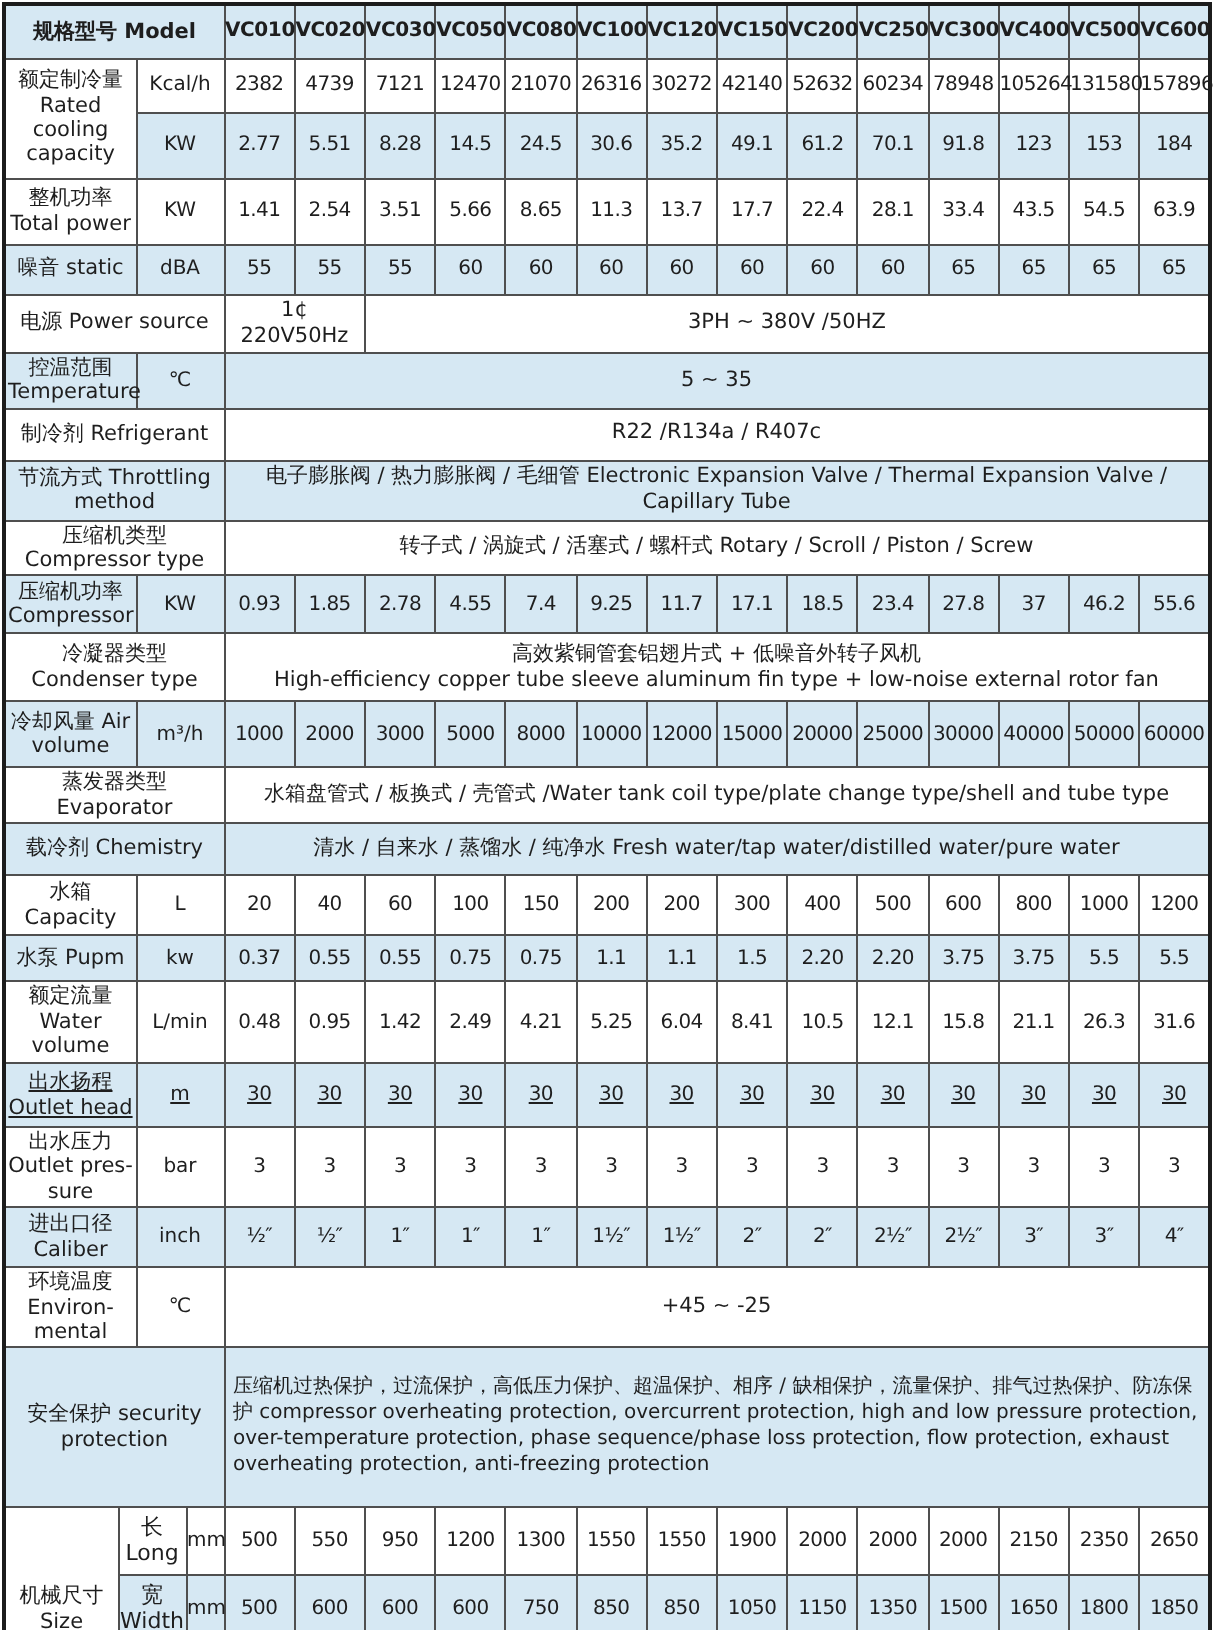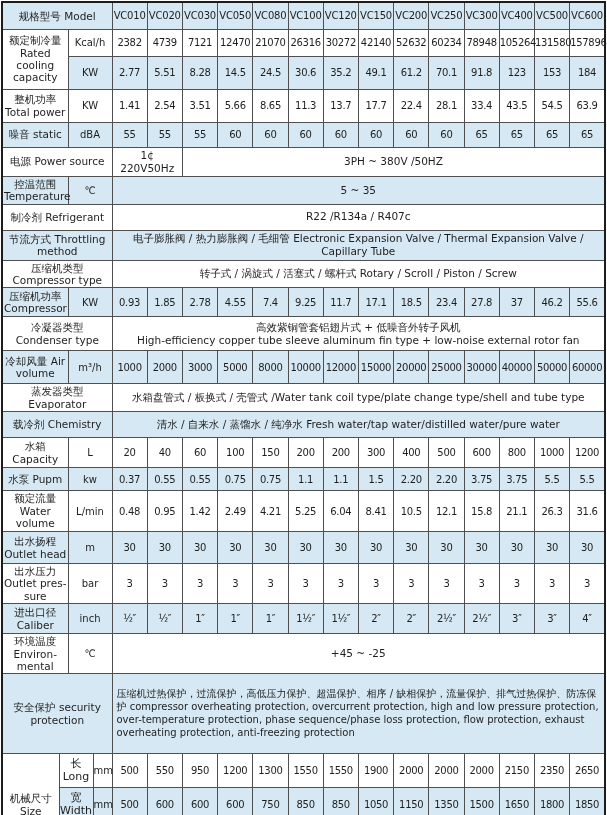--- a/index.html
+++ b/index.html
@@ -43,21 +43,21 @@
       <col>
       <col>
       <col>
       <col>
       <col>
       <col>
       <col>
       <col>
   </colgroup>
   <tbody>
-      <tr class="shade" style="height: 27px;">
+      <tr class="shade" style="height: 27px; font-weight: bold;">
         <td class="lab" colspan="4">规格型号 Model</td>
         <td class="model">VC010</td>
         <td class="model">VC020</td>
         <td class="model">VC030</td>
         <td class="model">VC050</td>
         <td class="model">VC080</td>
         <td class="model">VC100</td>
         <td class="model">VC120</td>
         <td class="model">VC150</td>
         <td class="model">VC200</td>
@@ -256,21 +256,21 @@
         <td class="v">5.25</td>
         <td class="v">6.04</td>
         <td class="v">8.41</td>
         <td class="v">10.5</td>
         <td class="v">12.1</td>
         <td class="v">15.8</td>
         <td class="v">21.1</td>
         <td class="v">26.3</td>
         <td class="v">31.6</td>
       </tr>
-      <tr class="shade" style="height: 32px;">
+      <tr class="shade" style="height: 32px; text-decoration: underline;">
         <td class="lab" colspan="2">出水扬程 Outlet head</td>
         <td class="unit" colspan="2">m</td>
         <td class="v">30</td>
         <td class="v">30</td>
         <td class="v">30</td>
         <td class="v">30</td>
         <td class="v">30</td>
         <td class="v">30</td>
         <td class="v">30</td>
         <td class="v">30</td>

